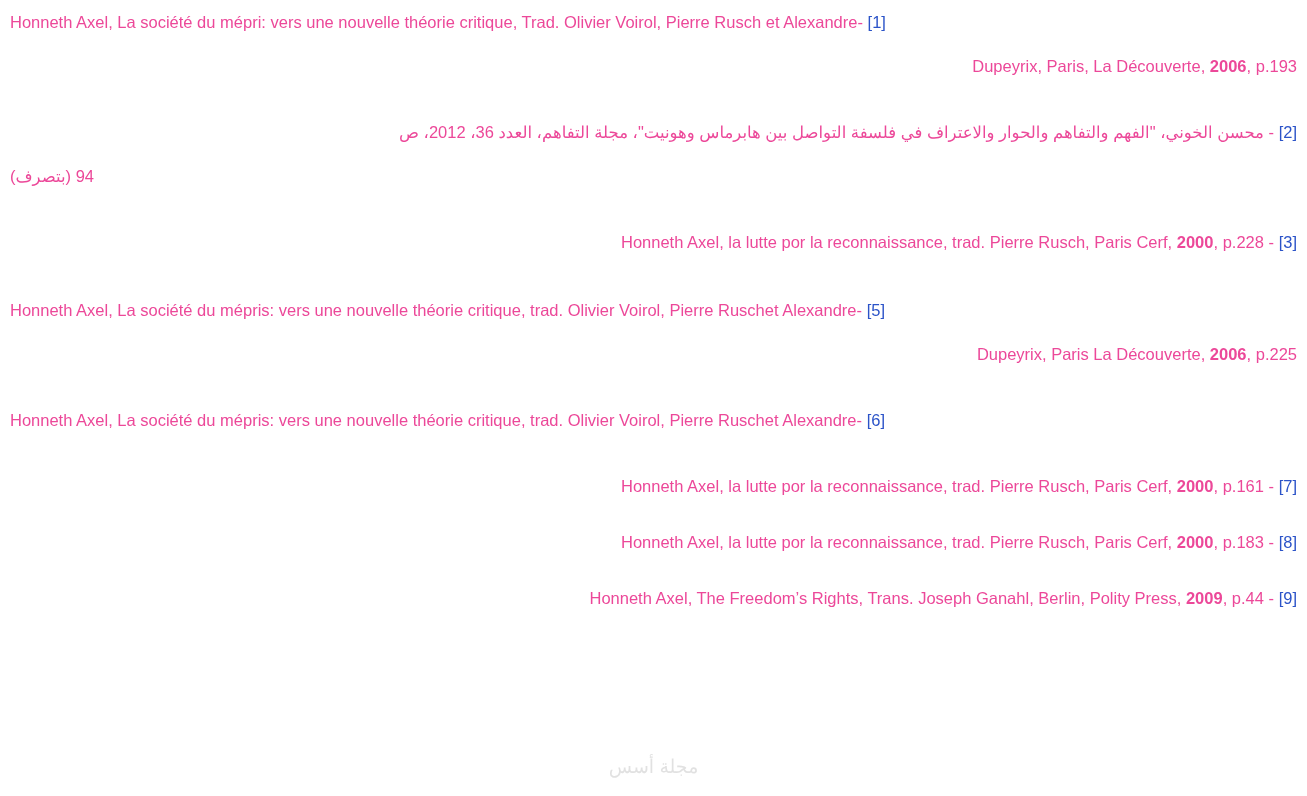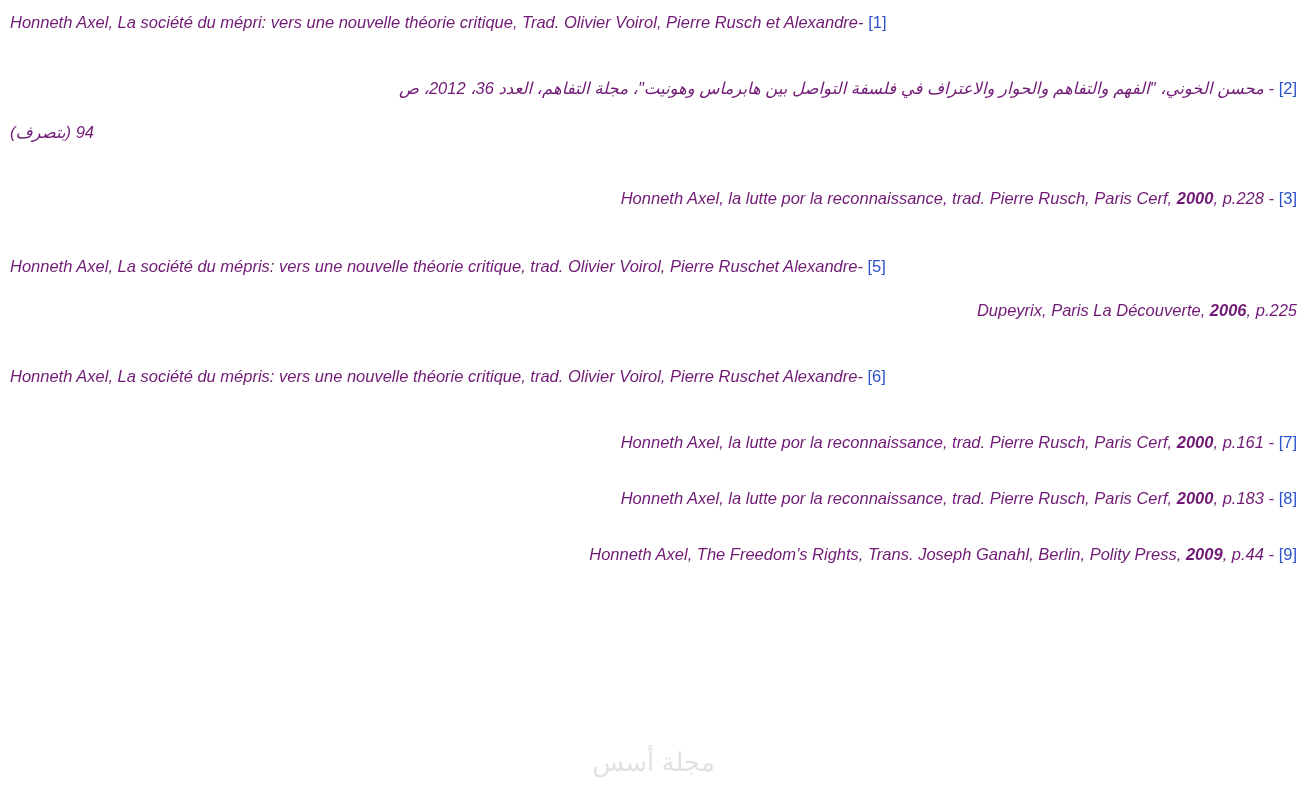--- a/index.html
+++ b/index.html
@@ -45,34 +45,33 @@
   }
   .endnote.short {
     text-align: right;
     text-align-last: right;
   }
   .marker {
     color: #2b53c8;
     font-weight: 400;
   }
   .note-body {
-    color: #701a75;
-    font-style: italic;
+    color: #ec4899;
   }
   .bold {
     font-weight: bold;
   }
   .spacer-2 { height: 22px; }
   .spacer-1 { height: 12px; }
   .watermark {
     position: absolute;
     left: 50%;
     transform: translateX(-50%);
     bottom: 18px;
-    font-size: 26px;
+    font-size: 19px;
     color: #d8d8d8;
     letter-spacing: 2px;
     user-select: none;
     white-space: nowrap;
     opacity: 0.75;
   }
   .line-l {
     display: block;
     text-align: justify;
     text-align-last: left;
@@ -97,20 +96,21 @@
     text-align: right;
   }
 </style>
 </head>
 <body>
 
 <div class="page">
 
   <div class="endnote ltr-note">
     <span class="line-l"><span class="note-body">Honneth Axel, La société du mépri: vers une nouvelle théorie critique, Trad. Olivier Voirol, Pierre Rusch et Alexandre</span><span class="note-body">-</span> <span class="marker">[1]</span></span>
+    <span class="line-l last"><span class="note-body">Dupeyrix, Paris, La Découverte, </span><span class="note-body bold">2006</span><span class="note-body">, p.193</span></span>
   </div>
 
   <div class="spacer-2"></div>
 
   <div class="endnote rtl-note">
     <span class="line-r"><span class="marker">[2]</span> <span class="note-body">-</span> <span class="note-body">محسن الخوني، "الفهم والتفاهم والحوار والاعتراف في فلسفة التواصل بين هابرماس وهونيت"، مجلة التفاهم، العدد 36، 2012، ص</span></span>
     <span class="line-r last"><span class="note-body">94 (بتصرف)</span></span>
   </div>
 
   <div class="spacer-2"></div>

